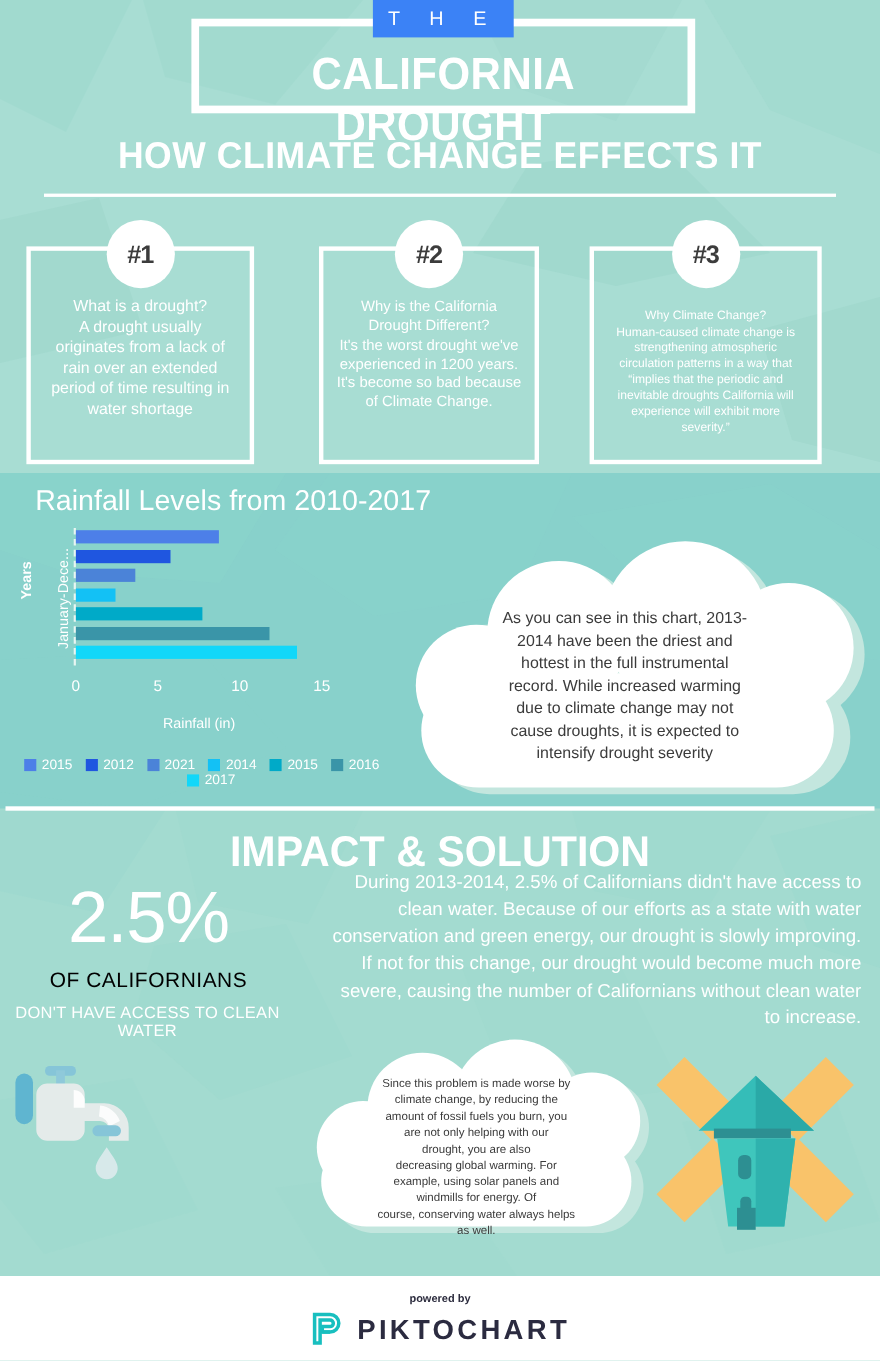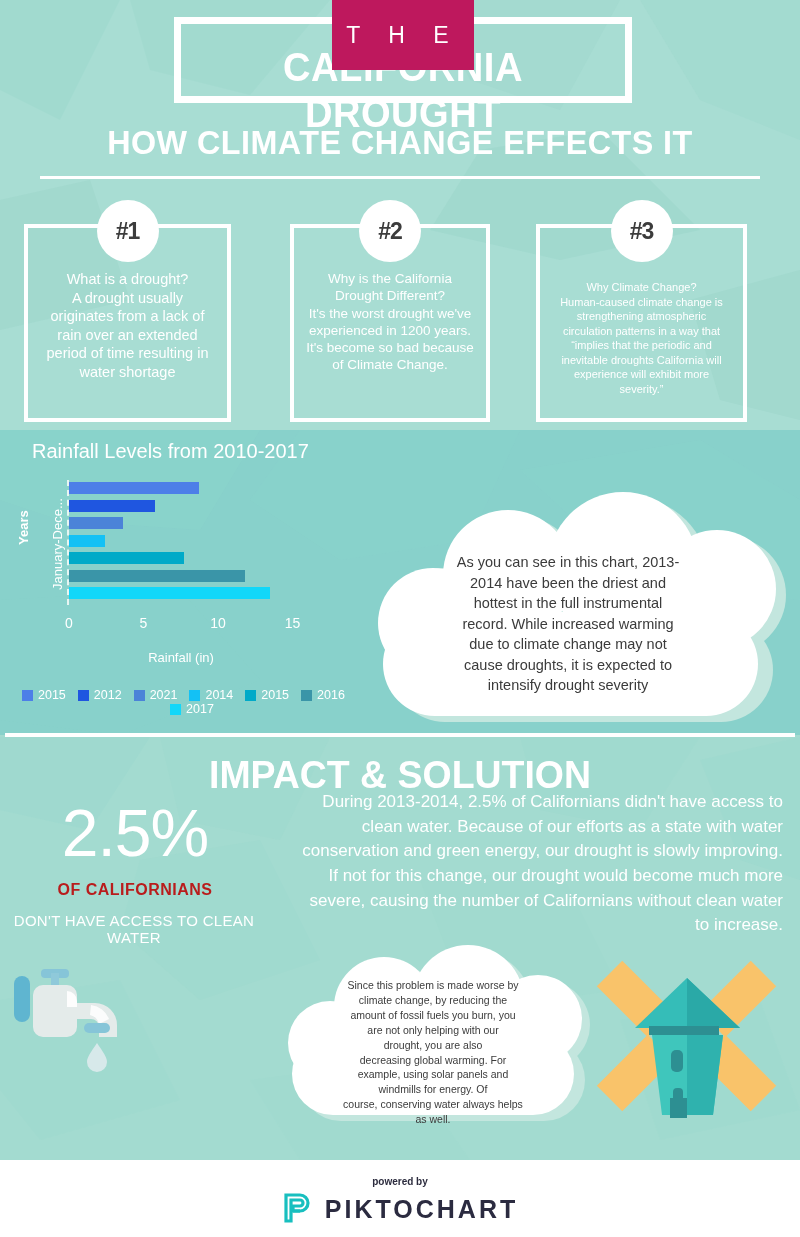--- a/index.html
+++ b/index.html
@@ -37,24 +37,24 @@
   .title-frame {
     position:absolute; left:174px; top:17px; width:458px; height:86px;
     border:7px solid #ffffff;
   }
   .the-word {
     position:absolute; left:0; right:0; top:-18px;
     text-align:center;
   }
   .the-word span {
     display:inline-block;
-    background:#be185d;
-    padding:18px 14px;
+    background:#3b82f6;
+    padding:0 14px;
     color:#ffffff;
-    font-size:23px;
+    font-size:18px;
     letter-spacing:11px;
     font-weight:300;
     line-height:34px;
   }
   .main-title {
     position:absolute; left:0; right:0; top:20px;
     text-align:center;
     color:#ffffff;
     font-size:41px;
     font-weight:bold;
@@ -109,21 +109,21 @@
     padding:0 4px;
     white-space:pre-line;
   }
   .fact.f1 .fact-text { font-size:14.5px; }
   .fact.f2 .fact-text { font-size:13.5px; }
   .fact.f3 .fact-text { font-size:11px; line-height:1.32; top:52px; }
 
   
   .chart-title {
     position:absolute; left:32px; top:440px;
-    color:#ffffff; font-size:20px; font-weight:normal;
+    color:#ffffff; font-size:26px; font-weight:normal;
   }
   .chart-area { position:absolute; left:0; top:470px; width:380px; height:260px; }
 
   .axis-line {
     position:absolute; left:67px; top:10px; width:2px; height:125px;
     border-left:2px dashed #e8f5f2;
   }
   .bars { position:absolute; left:69px; top:12px; }
   .bar { height:12px; margin-bottom:5.5px; }
 
@@ -186,21 +186,21 @@
     transform:scaleX(0.96);
   }
   .big-pct {
     position:absolute; left:10px; top:797px; width:250px;
     text-align:center; color:#ffffff;
     font-size:66px; font-weight:300; line-height:72px;
     letter-spacing:-1px;
   }
   .pct-sub1 {
     position:absolute; left:10px; top:881px; width:250px;
-    text-align:center; color:#b91c1c; font-size:16px; letter-spacing:0.5px;font-weight:bold;
+    text-align:center; color:#000000; font-size:19px; letter-spacing:0.5px;
   }
   .pct-sub2 {
     position:absolute; left:0px; top:912px; width:268px;
     text-align:center; color:#ffffff; font-size:15px; letter-spacing:0.3px;
   }
   .impact-body {
     position:absolute; left:258px; top:790px; width:525px;
     text-align:right; color:#ffffff;
     font-size:17px; line-height:1.45;
     white-space:pre-line;

